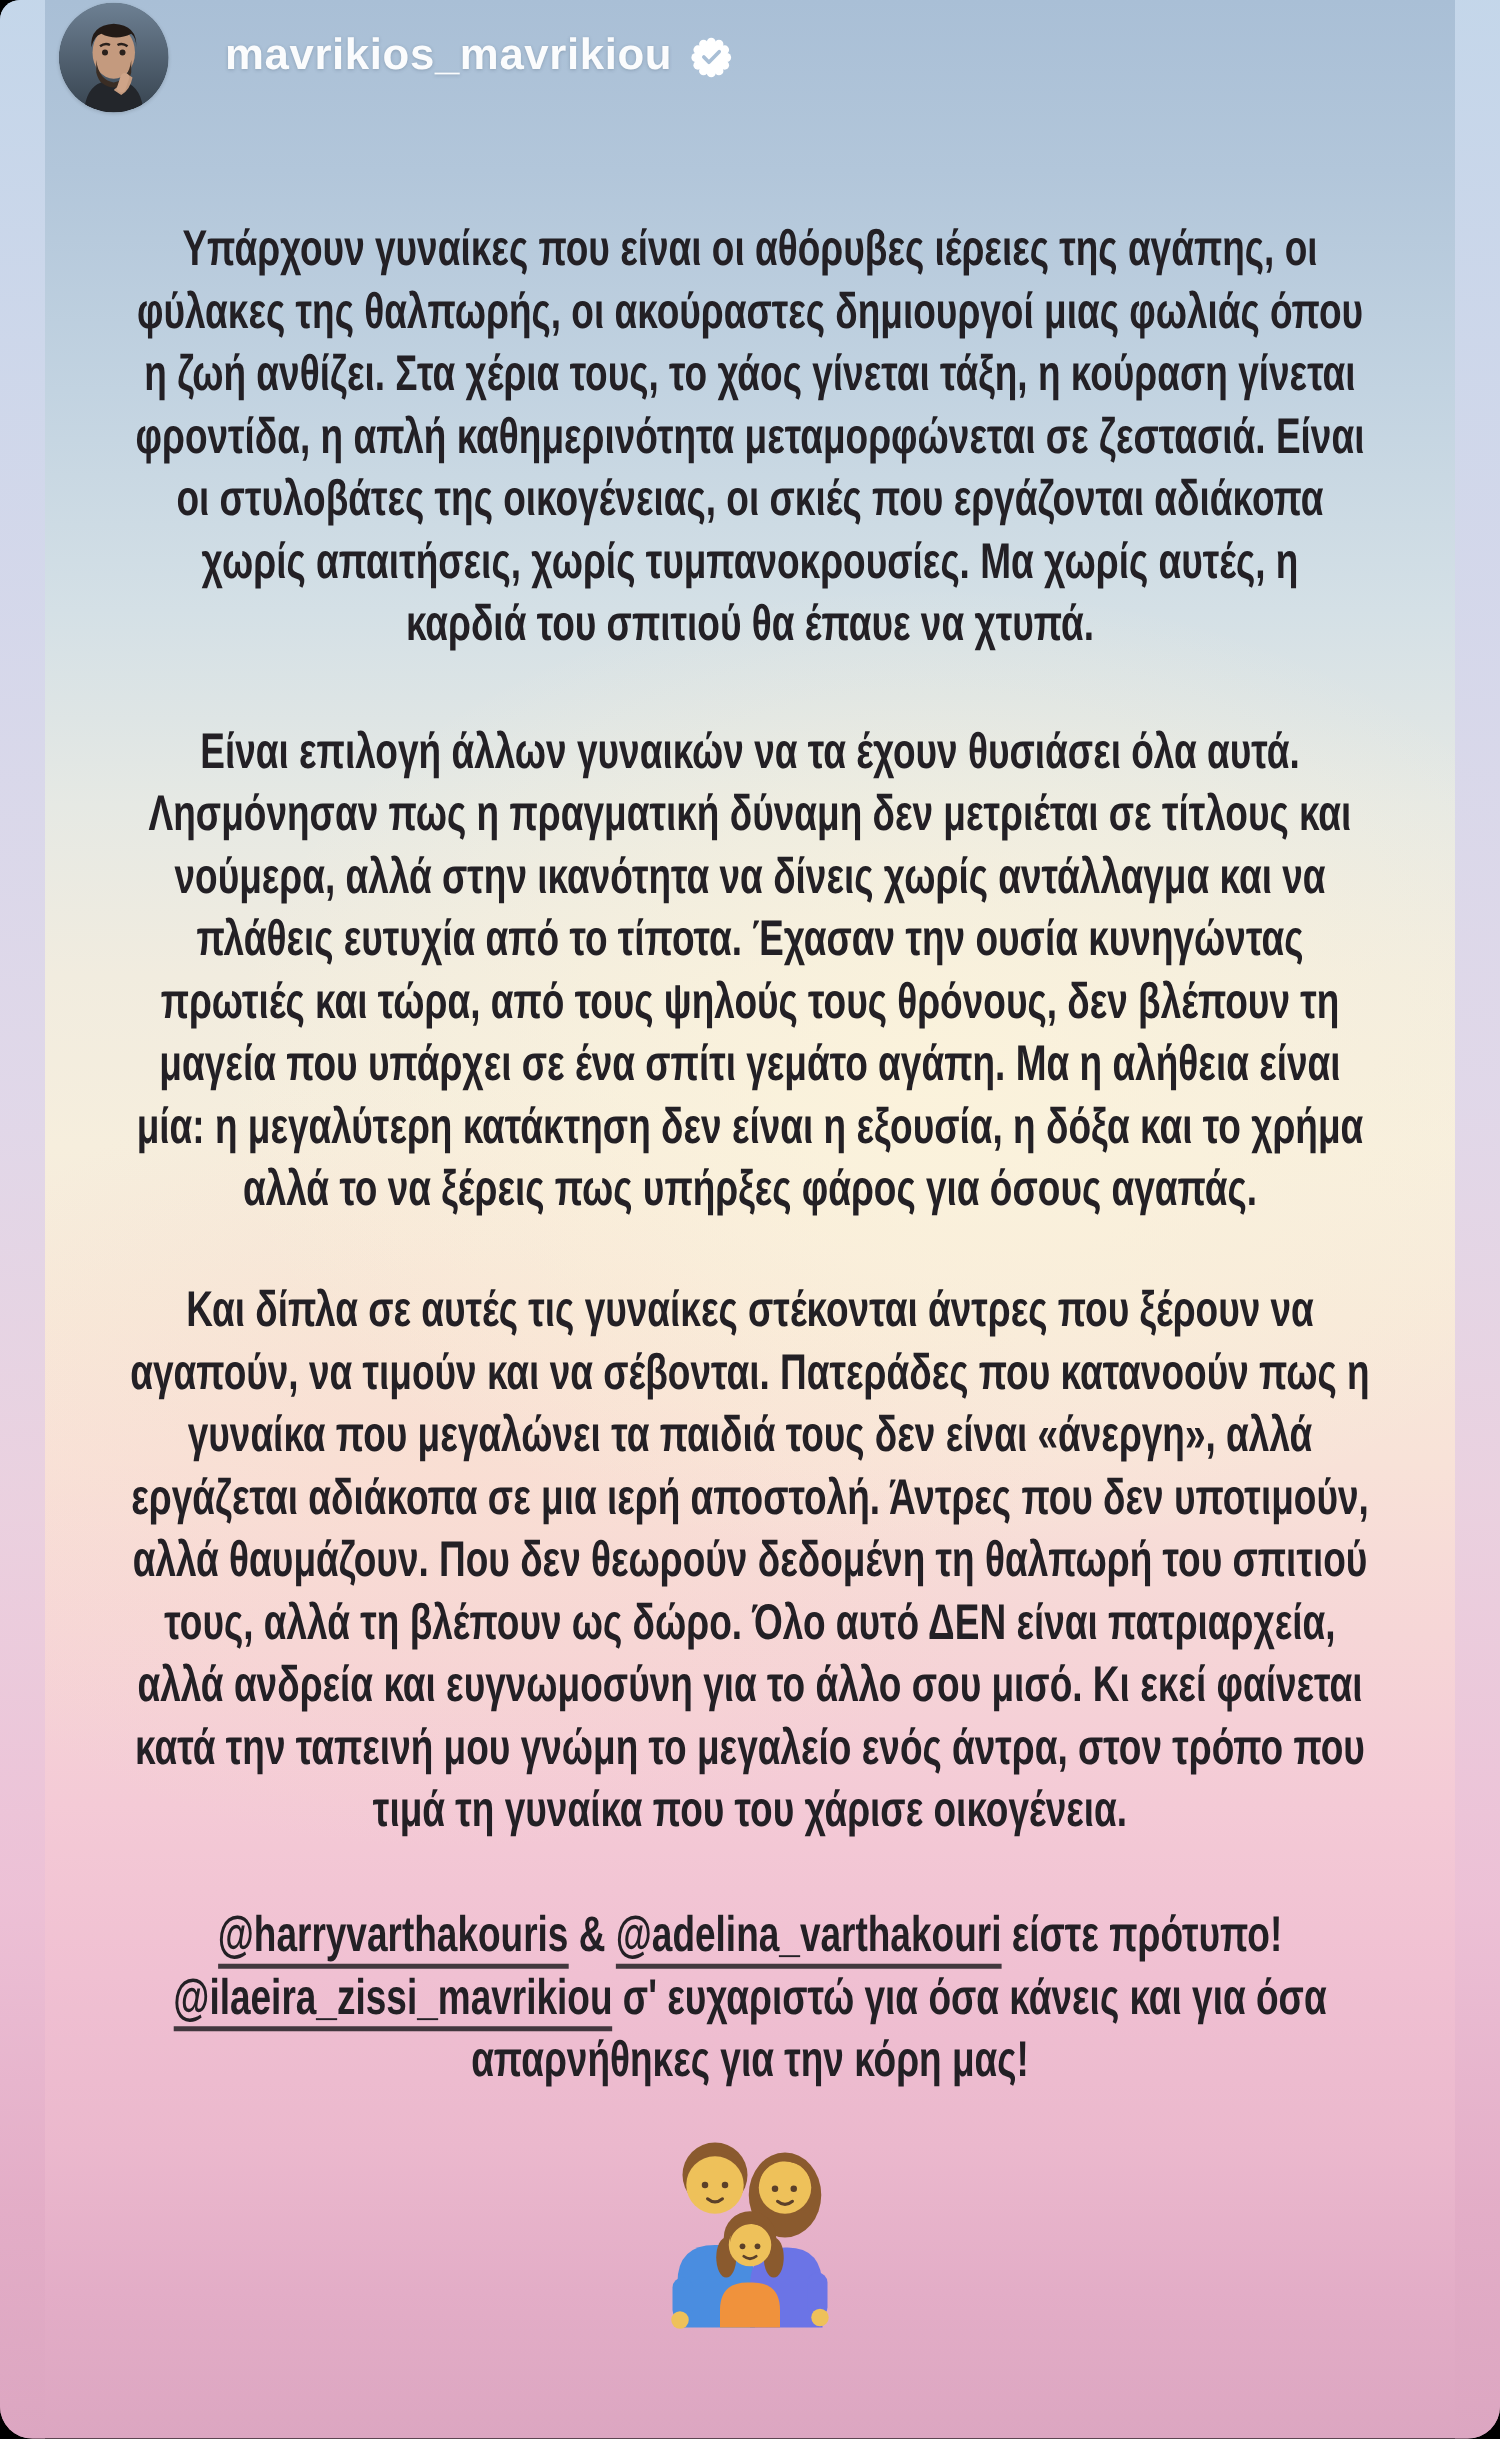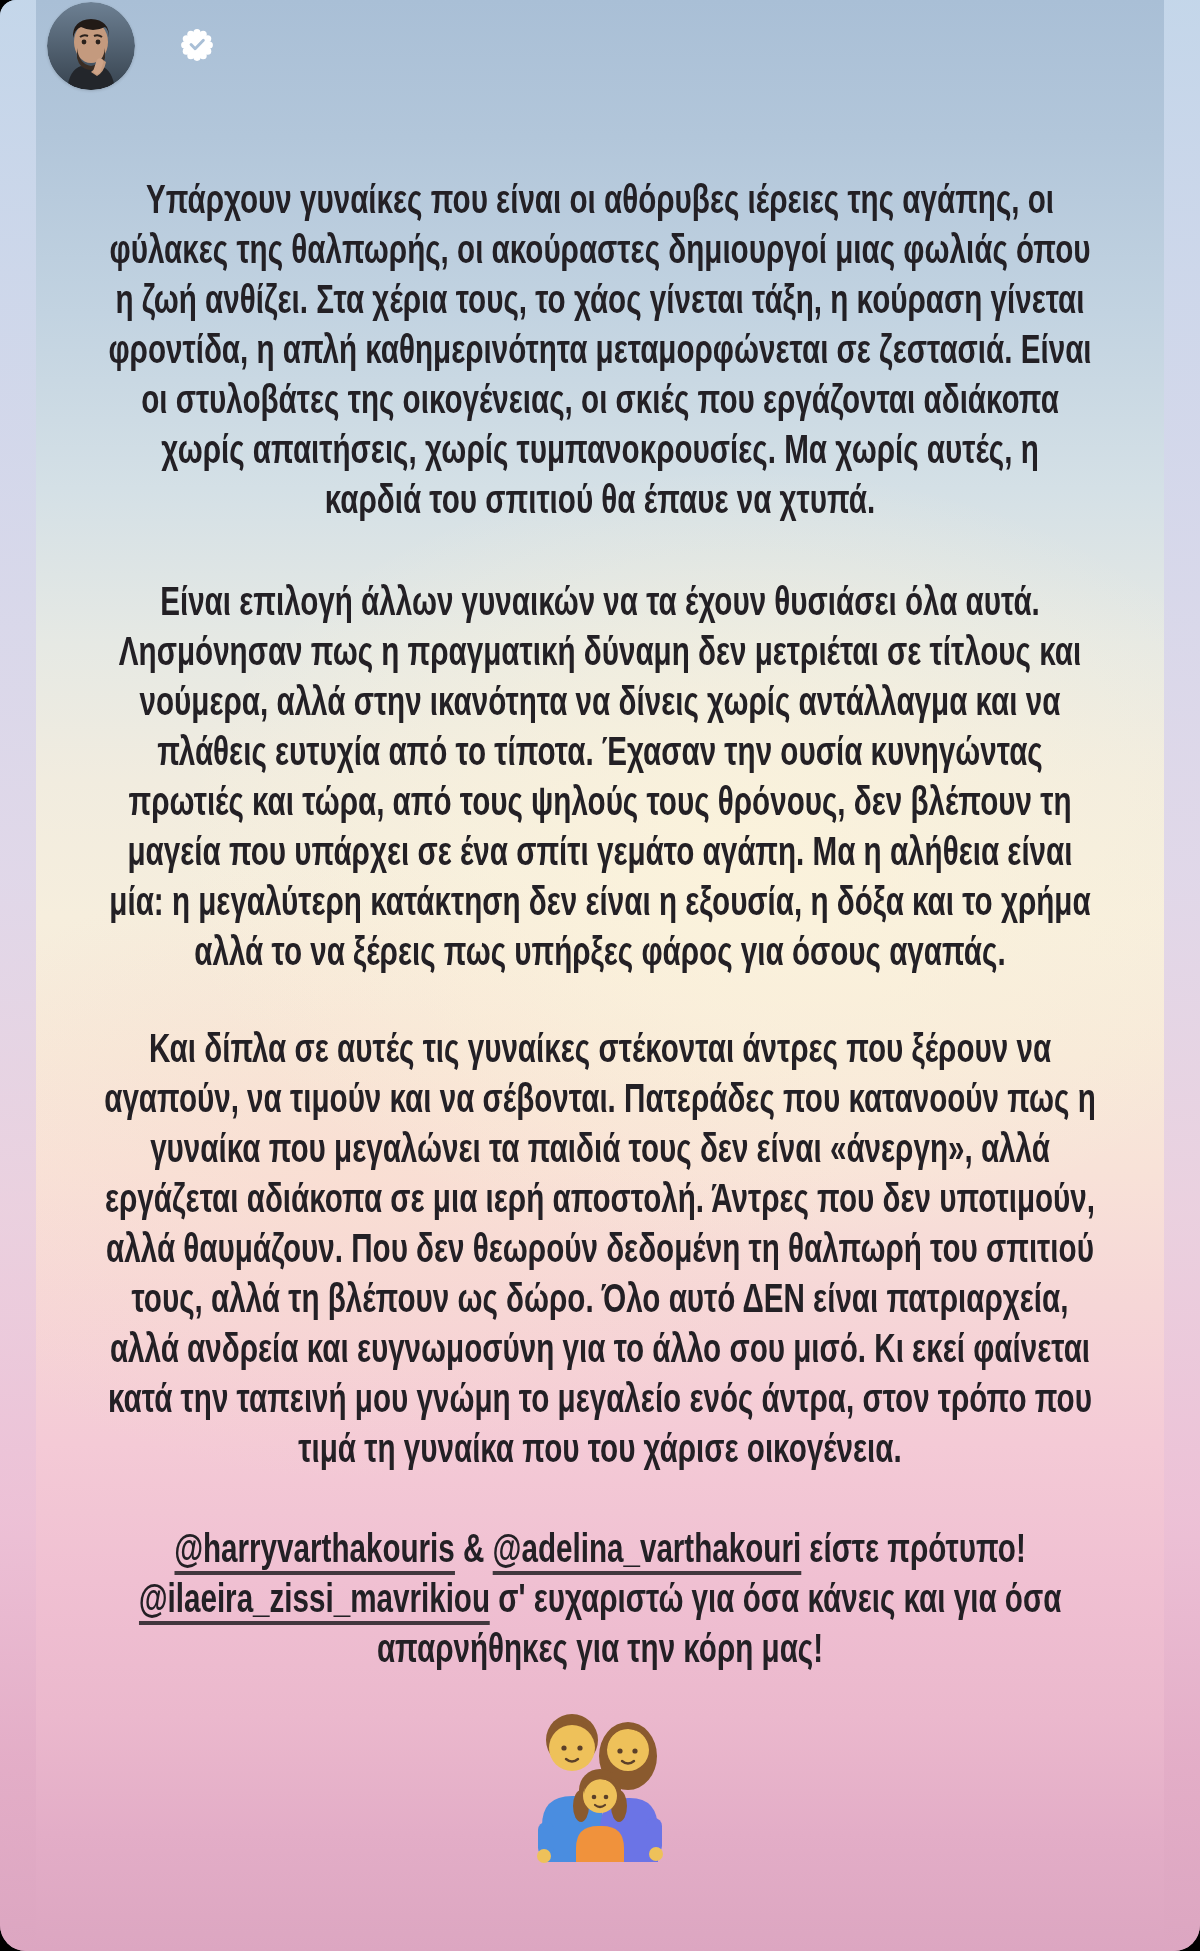--- a/index.html
+++ b/index.html
@@ -101,20 +101,21 @@
           <circle cx="37" cy="40" r="2.4" fill="#2a211c"></circle>
           <circle cx="51" cy="40" r="2.4" fill="#2a211c"></circle>
           <path d="M33,35 q4,-3 8,-1 M47,34 q4,-2 8,1" stroke="#2a211c" stroke-width="2" fill="none"></path>
           <path d="M20,88 q2,-20 14,-24 q10,8 20,0 q12,4 14,24z" fill="#23262b"></path>
           <path d="M44,70 q8,-6 9,-14 l6,4 q-2,10 -9,14z" fill="#c49a7e"></path>
           <rect x="48" y="56" width="7" height="16" rx="3.5" fill="#cfa488" transform="rotate(18 51 64)"></rect>
         </g>
       </svg>
     </div>
     <div class="userline">
+      <span class="username">mavrikios_mavrikiou</span>
       <svg class="badge" viewBox="-20 -20 40 40">
         <g fill="#ffffff">
           <circle r="15"></circle>
           <circle cx="14.5" cy="0" r="4.2"></circle>
             <circle cx="12.6" cy="7.25" r="4.2"></circle>
           <circle cx="7.25" cy="12.6" r="4.2"></circle>
             <circle cx="0" cy="14.5" r="4.2"></circle>
           <circle cx="-7.25" cy="12.6" r="4.2"></circle>
             <circle cx="-12.6" cy="7.25" r="4.2"></circle>
           <circle cx="-14.5" cy="0" r="4.2"></circle>

